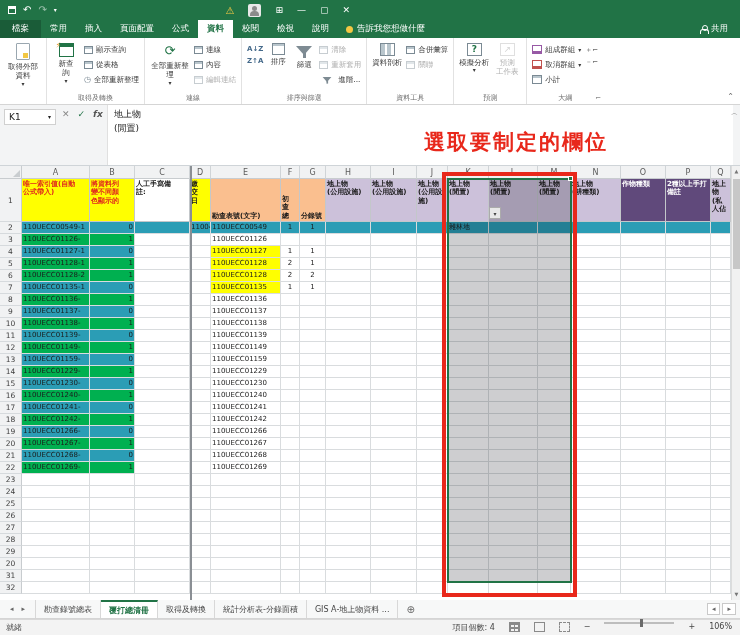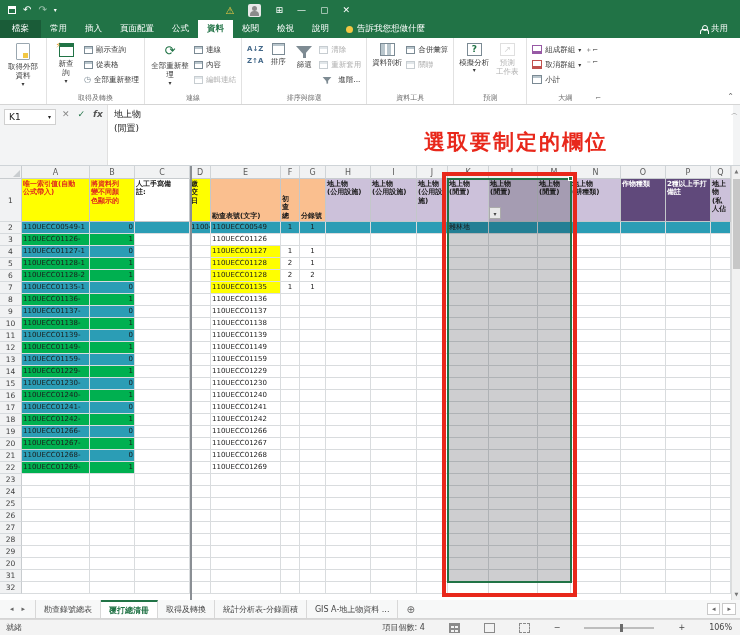--- a/index.html
+++ b/index.html
@@ -110,21 +110,21 @@
   .stab:first-of-type { border-left:1px solid #d8d8d8; }
   .stab.active { background:#fff; color:#217346; font-weight:bold; border-top:2px solid #217346; }
   .addsheet { display:flex; align-items:center; padding:0 8px; color:#666; font-size:10px; }
   .hscroll { margin-left:auto; display:flex; align-items:center; gap:2px; padding-right:4px; color:#666; font-size:7px; }
   .hscroll .box { border:1px solid #c9c9c9; background:#fff; padding:1px 4px; }
 
   
   #statusbar { position:absolute; left:0; top:619px; width:740px; height:16px; background:#f3f3f3; border-top:1px solid #d9d9d9;
     display:flex; align-items:center; font-size:8px; color:#444; }
   #status-left { padding-left:6px; }
-  #status-right { margin-left:auto; display:flex; align-items:center; gap:24px; padding-right:8px; }
+  #status-right { margin-left:auto; display:flex; gap:14px; padding-right:8px; }
   .viewic { width:11px; height:10px; border:1px solid #8a8a8a; display:inline-block; }
   .viewic.v1 { background:linear-gradient(#8a8a8a 2px, transparent 2px), linear-gradient(90deg,#8a8a8a 1px, transparent 1px); background-size:100% 4px, 4px 100%; }
   .viewic.v3 { border-style:dashed; }
   .zoomtrack { width:70px; height:2px; background:#bdbdbd; position:relative; display:inline-block; }
   .zoomthumb { position:absolute; left:36px; top:-3px; width:3px; height:8px; background:#6a6a6a; }
 </style>
 </head>
 <body>
 
 <div id="titlebar">

